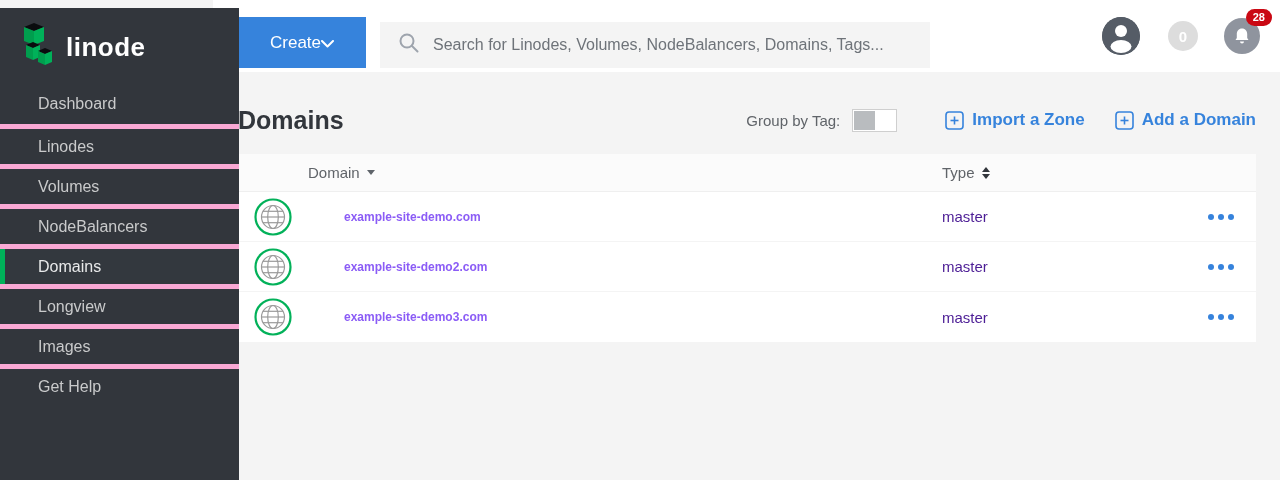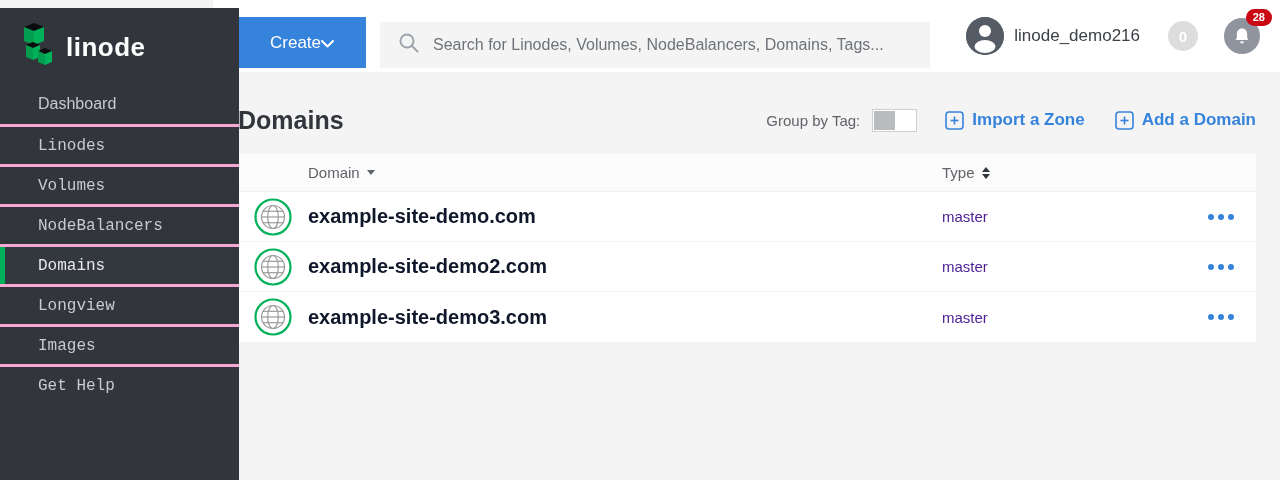--- a/index.html
+++ b/index.html
@@ -5,21 +5,21 @@
   * { margin:0; padding:0; box-sizing:border-box; }
   html,body { width:1280px; height:480px; overflow:hidden; }
   body { font-family:"Liberation Sans", sans-serif; background:#f4f4f4; position:relative; }
 
   
   .sidebar { position:absolute; left:0; top:8px; width:239px; height:480px; background:#32363c; z-index:3; }
   .logo-row { height:76px; display:flex; align-items:center; padding-left:18px; gap:10px; cursor:pointer; }
   .logo-text { color:#ffffff; font-size:26px; font-weight:bold; letter-spacing:0.5px; margin-top:2px; }
   .nav { list-style:none; }
   .nav-item { height:40px; display:flex; align-items:center; padding-left:38px; color:#c9cacb; font-size:16px; cursor:pointer; position:relative; }
-  .nav-item + .nav-item { border-top:3px solid #f9a8d4;font-family:Liberation Mono, monospace; }
+  .nav-item + .nav-item { border-top:5px solid #f9a8d4; }
   .nav-item.active { background:#33383e; color:#e8e9ea; }
   .nav-item.active::before { content:""; position:absolute; left:0; top:0; bottom:0; width:5px; background:#00b159; }
 
   
   .topbar { position:absolute; left:213px; top:0; width:1067px; height:72px; background:#ffffff; z-index:2; }
   .create-btn { position:absolute; left:25px; top:17px; width:128px; height:51px; background:#3683dc; color:#ffffff; border:none; font-family:inherit; font-size:17px; display:flex; align-items:center; justify-content:center; cursor:pointer; }
   .search-wrap { position:absolute; left:167px; top:22px; width:550px; height:46px; background:#f4f4f4; display:flex; align-items:center; padding-left:18px; }
   .search-wrap input { flex:1; border:none; background:transparent; outline:none; font-family:inherit; font-size:16px; color:#32363c; margin-left:13px; }
   .search-wrap input::placeholder { color:#6e7379; opacity:1; }
   .top-right { position:absolute; right:20px; top:0; height:72px; display:flex; align-items:center; }
@@ -31,31 +31,31 @@
   .notif-badge { position:absolute; top:-9px; right:-12px; background:#ca0813; color:#ffffff; font-size:11px; font-weight:bold; border-radius:9px; padding:2px 7px 3px; line-height:12px; }
 
   
   .main { position:absolute; left:213px; top:72px; width:1067px; height:408px; background:#f4f4f4; padding:32px 24px 0 25px; }
   .title-row { display:flex; align-items:center; justify-content:space-between; height:32px; }
   .page-title { font-size:25px; font-weight:bold; color:#32363c; }
   .title-actions { display:flex; align-items:center; }
   .group-label { font-size:15px; color:#606469;text-align:right; }
   .toggle { width:45px; height:23px; background:#ffffff; border:1px solid #cfcfcf; margin-left:12px; cursor:pointer; padding:1px; }
   .toggle-knob { width:21px; height:19px; background:#b9bcbf; }
-  .action-link { display:flex; align-items:center; gap:8px; color:#3683dc; font-size:17px; font-weight:bold; margin-left:28px; cursor:pointer; text-decoration:none; }
+  .action-link { display:flex; align-items:center; gap:8px; color:#3683dc; font-size:17px; font-weight:bold; margin-left:48px; cursor:pointer; text-decoration:none; }
   .action-link:nth-child(4) { margin-left:30px; }
   .plus-icon { display:flex; }
 
   .table { margin-top:18px; width:1018px; background:#ffffff; }
   .t-head { display:grid; grid-template-columns:70px 634px 1fr 70px; height:38px; align-items:center; background:#fbfbfb; border-bottom:1px solid #efefef; }
   .t-col-label { font-size:15px; color:#606469; display:flex; align-items:center; gap:7px; cursor:pointer; }
   .t-row { display:grid; grid-template-columns:70px 634px 1fr 70px; height:50px; align-items:center; border-bottom:1px solid #f4f4f4; background:#ffffff; cursor:pointer; }
   .t-row:last-child { border-bottom:none; }
   .icon-cell { display:flex; justify-content:center; }
-  .domain-name { font-size:20px; font-weight:bold; color:#0f172a; }
+  .domain-name { font-size:12px; font-weight:bold; color:#8b5cf6;margin-left:36px; }
   .type-cell { font-size:15px; color:#4c1d95; }
   .dots { display:flex; gap:4px; justify-content:center; cursor:pointer; }
   .dots span { width:6px; height:6px; border-radius:50%; background:#3683dc; }
 
   
   .caret-down { width:0; height:0; border-left:4px solid transparent; border-right:4px solid transparent; border-top:5px solid #5f646a; }
   .caret-both { display:flex; flex-direction:column; gap:2px; }
   .caret-both .up { width:0; height:0; border-left:4px solid transparent; border-right:4px solid transparent; border-bottom:5px solid #32363c; }
   .caret-both .down { width:0; height:0; border-left:4px solid transparent; border-right:4px solid transparent; border-top:5px solid #32363c; }
 </style>
@@ -115,21 +115,20 @@
   </div>
 
   <div class="top-right">
     <div class="avatar">
       <svg width="38" height="38" viewBox="0 0 38 38">
           <circle cx="19" cy="19" r="19" fill="#555c66"></circle>
           <circle cx="19" cy="14" r="6" fill="#ffffff"></circle>
           <ellipse cx="19" cy="29.5" rx="10.5" ry="6.5" fill="#ffffff"></ellipse>
         </svg>
     </div>
-    <span class="username">linode_demo216</span>
     <div class="zero-chip">0</div>
     <div class="bell-wrap">
       <div class="bell-circle">
         <svg width="18" height="18" viewBox="0 0 18 18">
           <path d="M9 1.5 C5.7 1.5 3.8 4 3.8 7 L3.8 11 L2.5 13 L15.5 13 L14.2 11 L14.2 7 C14.2 4 12.3 1.5 9 1.5 Z" fill="#ffffff"></path>
           <path d="M7 14.5 A2 2 0 0 0 11 14.5 Z" fill="#ffffff"></path>
         </svg>
       </div>
       <span class="notif-badge">28</span>
     </div>

